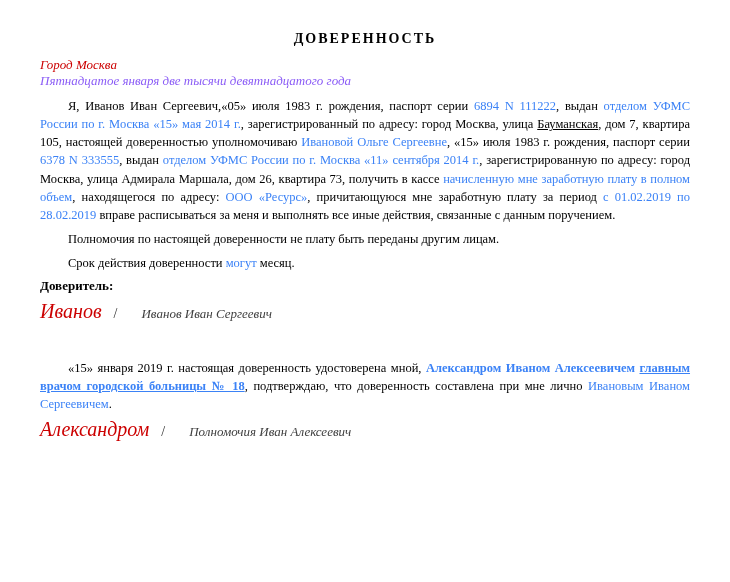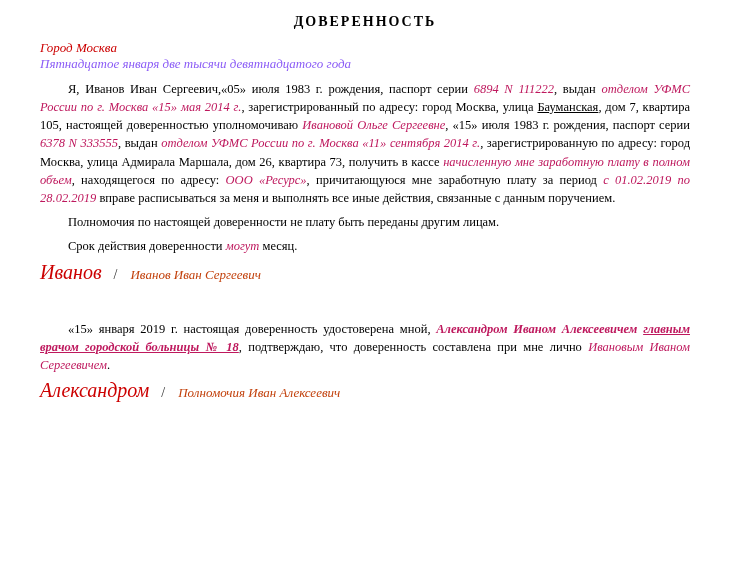--- a/index.html
+++ b/index.html
@@ -15,21 +15,21 @@
       font-family: "Times New Roman", Times, serif;
       font-size: 13px;
       color: #000;
       overflow: hidden;
     }
 
     .page {
       width: 730px;
       height: 582px;
       background: #fff;
-      padding: 14px 40px 18px 40px;
+      padding: 31px 40px 18px 40px;
       overflow: hidden;
     }
 
     .title {
       text-align: center;
       font-weight: bold;
       font-size: 14px;
       letter-spacing: 2px;
       margin-bottom: 10px;
     }
@@ -59,22 +59,21 @@
       line-height: 1.45;
       margin-bottom: 8px;
     }
 
     .body-text .indent {
       text-indent: 28px;
       display: block;
     }
 
     .red {
-      color: #be185d;
-      font-style: italic;
+      color: #3b82f6;
     }
 
     .underline {
       text-decoration: underline;
     }
 
     .bold {
       font-weight: bold;
     }
 
@@ -94,25 +93,25 @@
 
     .signature-name {
       color: #cc0000;
       font-style: italic;
       font-size: 20px;
       font-family: "Brush Script MT", cursive, "Times New Roman";
       display: inline;
     }
 
     .signature-full {
-      color: #c2410c;
+      color: #404040;
       font-style: italic;
       font-size: 13px;
       display: inline;
-      margin-left: 1px;
+      margin-left: 12px;
     }
 
     .signature-line {
       display: flex;
       align-items: baseline;
       gap: 12px;
       margin-top: 2px;
     }
 
     .divider-slash {
@@ -154,20 +153,23 @@
   <div class="section body-text">
     <span class="indent">Полномочия по настоящей доверенности не плату быть переданы другим лицам.</span>
   </div>
 
   <div class="section body-text">
     <span class="indent">
       Срок действия доверенности <span class="red">могут</span> месяц.
     </span>
   </div>
 
+  <div class="section">
+    <span class="signature-label">Доверитель:</span>
+  </div>
 
   <div class="signature-section">
     <div class="signature-line">
       <span class="signature-name">Иванов</span>
       <span class="divider-slash">/</span>
       <span class="signature-full">Иванов Иван Сергеевич</span>
     </div>
   </div>
 
   <div class="section notary-text">

